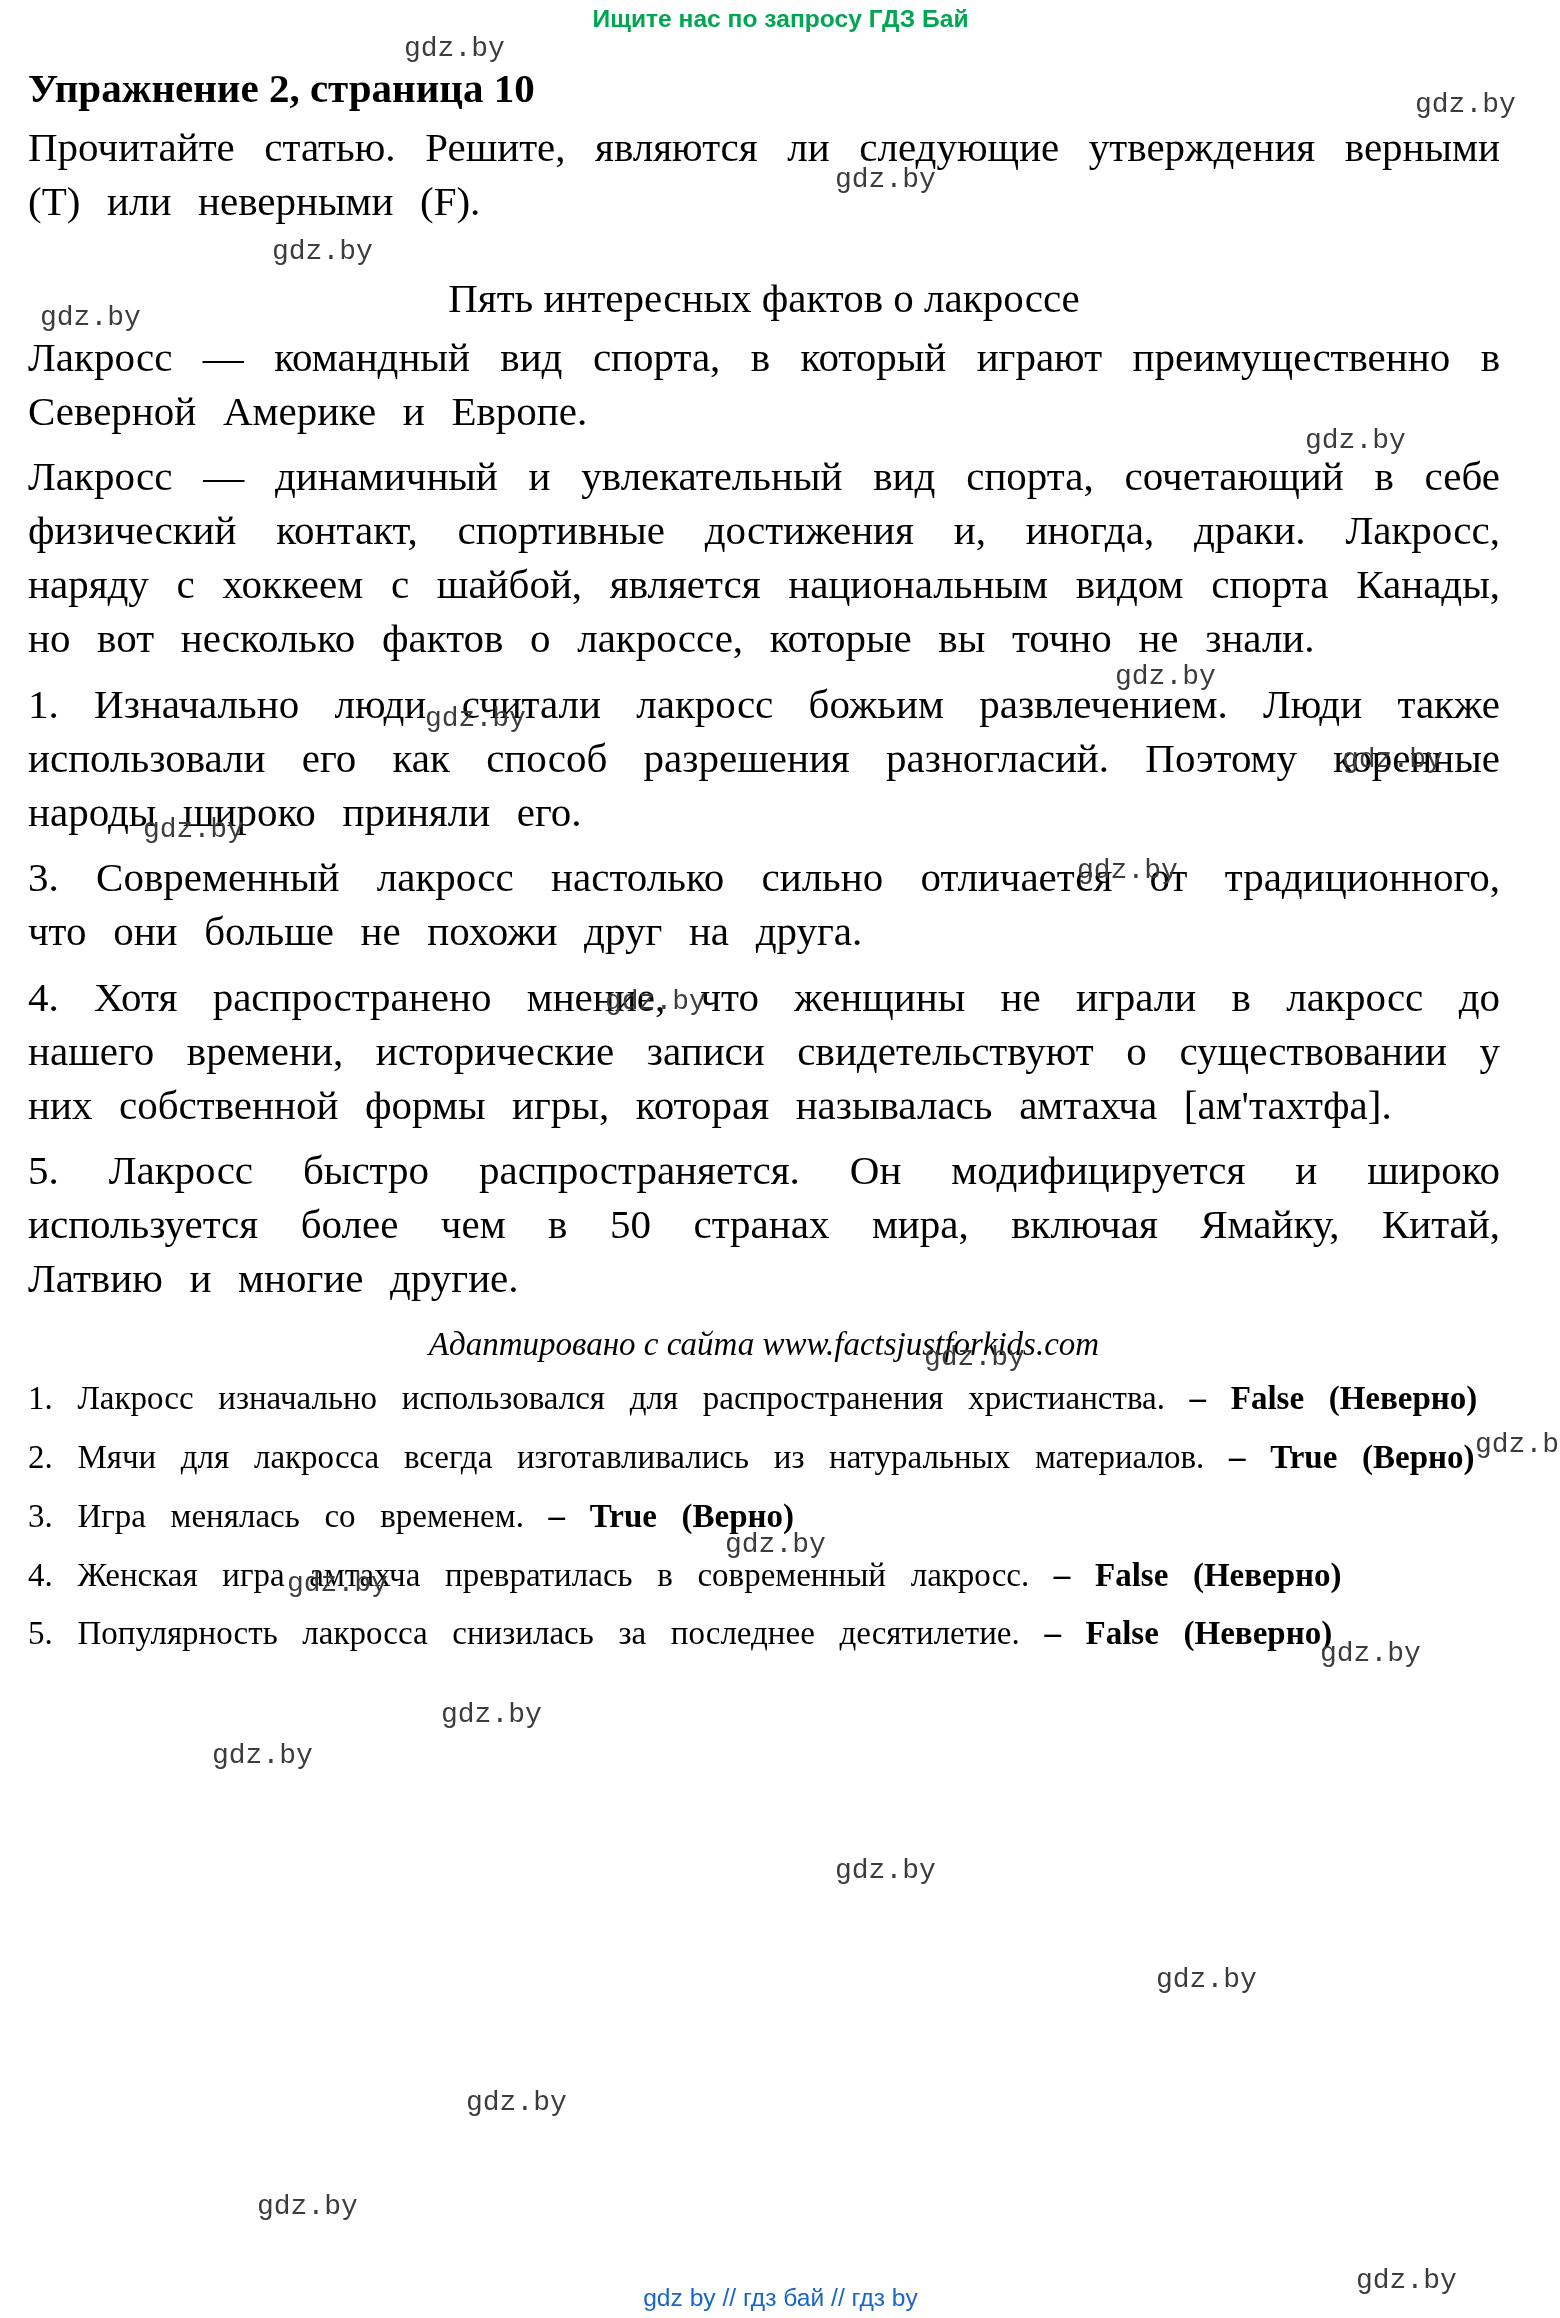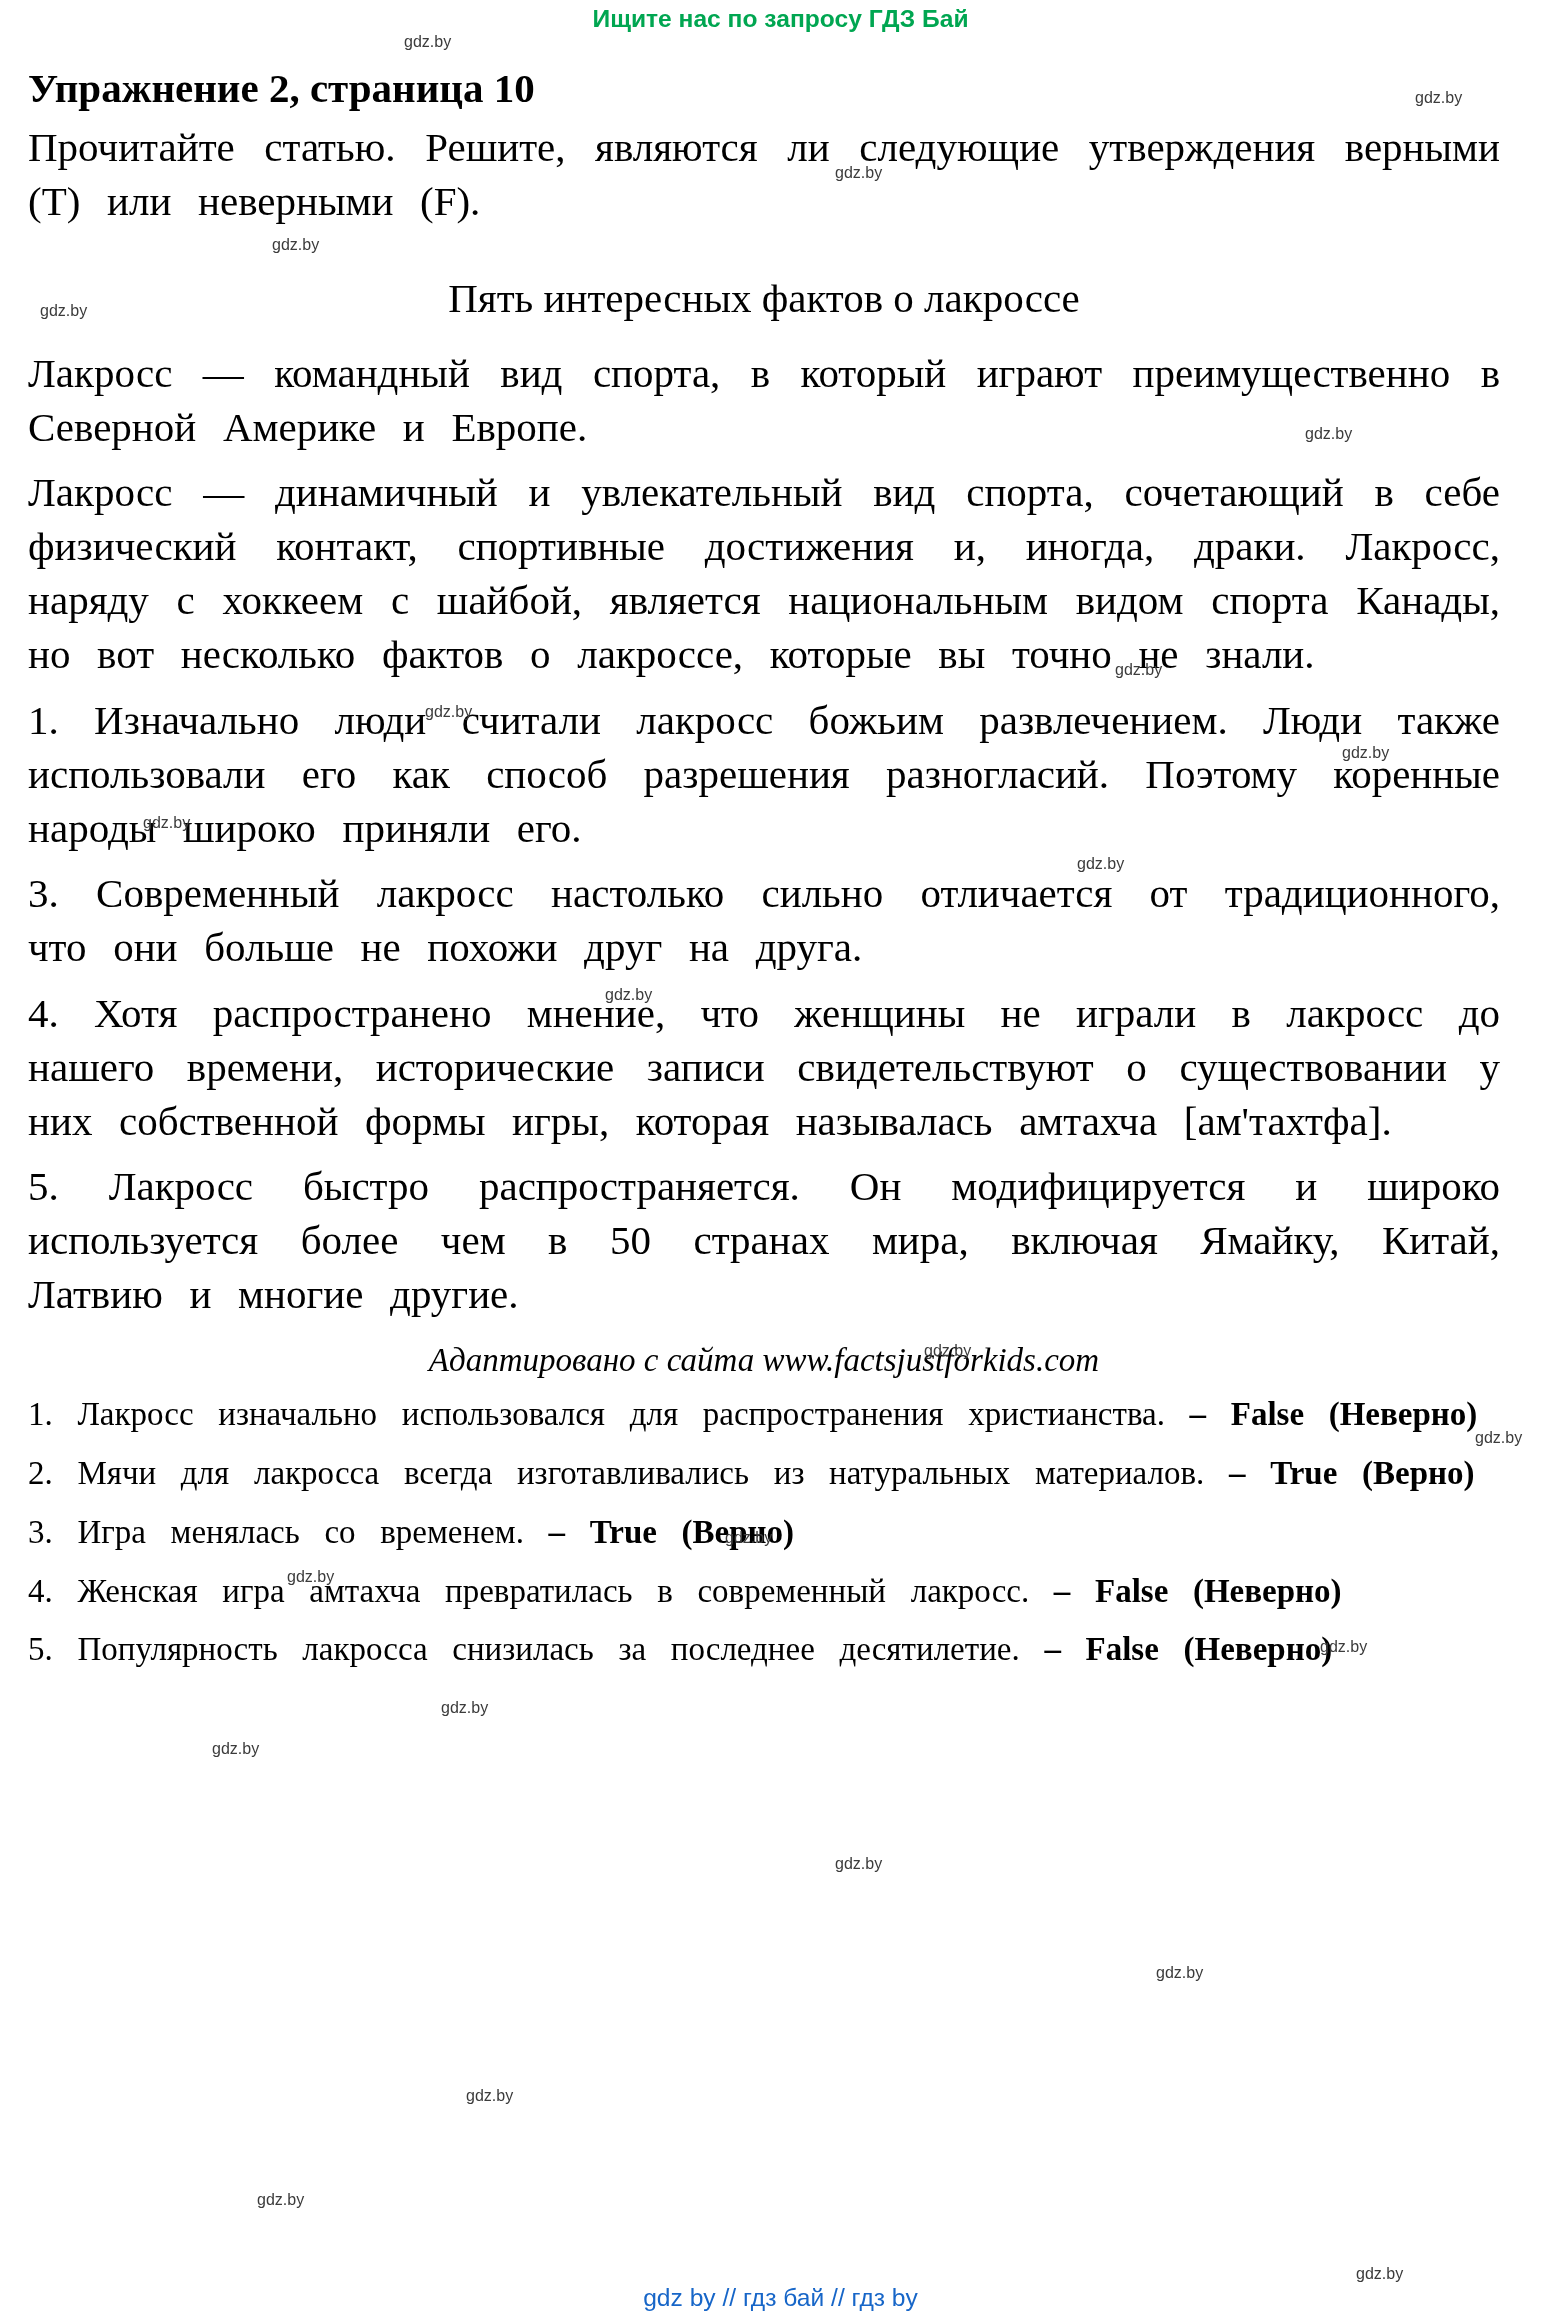--- a/index.html
+++ b/index.html
@@ -30,21 +30,21 @@
   p.body {
     font-size: 41px; line-height: 54px;
     text-align: justify;
     word-spacing: 16.4px;
     margin-bottom: 11.5px;
   }
 
   .article-title {
     font-size: 41px; line-height: 54px;
     text-align: center;
-    margin-top: 43px; margin-bottom: 21px;
+    margin-top: 43px; margin-bottom: 5px;
   }
 
   .source {
     font-size: 33px; line-height: 54px;
     font-style: italic;
     text-align: center;
     margin-top: 8.2px;
   }
 
   .answer-label {
@@ -55,22 +55,22 @@
   .answer-item {
     font-size: 33px; line-height: 54px;
     text-align: justify;
     word-spacing: 16.4px;
     margin-bottom: 4.9px;
   }
   .answer-item .verdict { font-weight: bold; }
 
   .wm {
     position: absolute;
-    font-family: Liberation Sans, sans-serif;
-    font-size: 16px; color: #3c3c3c;
+    font-family: Liberation Mono, monospace;
+    font-size: 28px; color: #3c3c3c;
     white-space: nowrap;
   }
 
   .footer {
     position: absolute; bottom: 6.6px; left: 0; width: 100%;
     text-align: center;
     font-family: "Liberation Sans", sans-serif;
     font-size: 24.6px; color: #1766c8;
   }
 </style>

